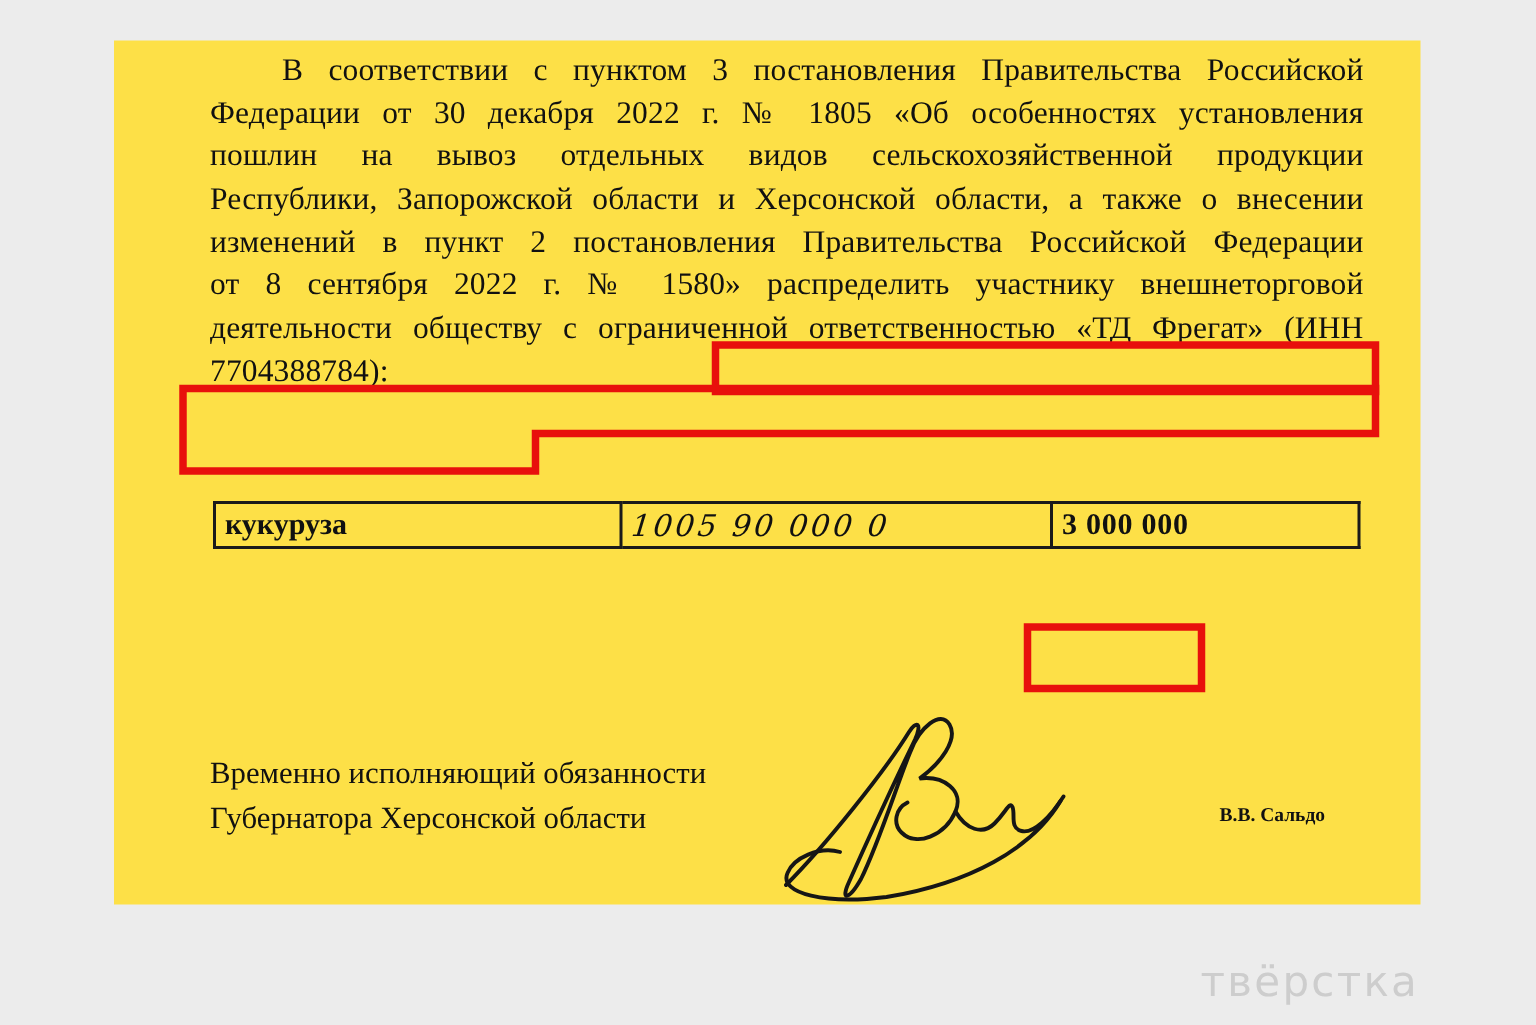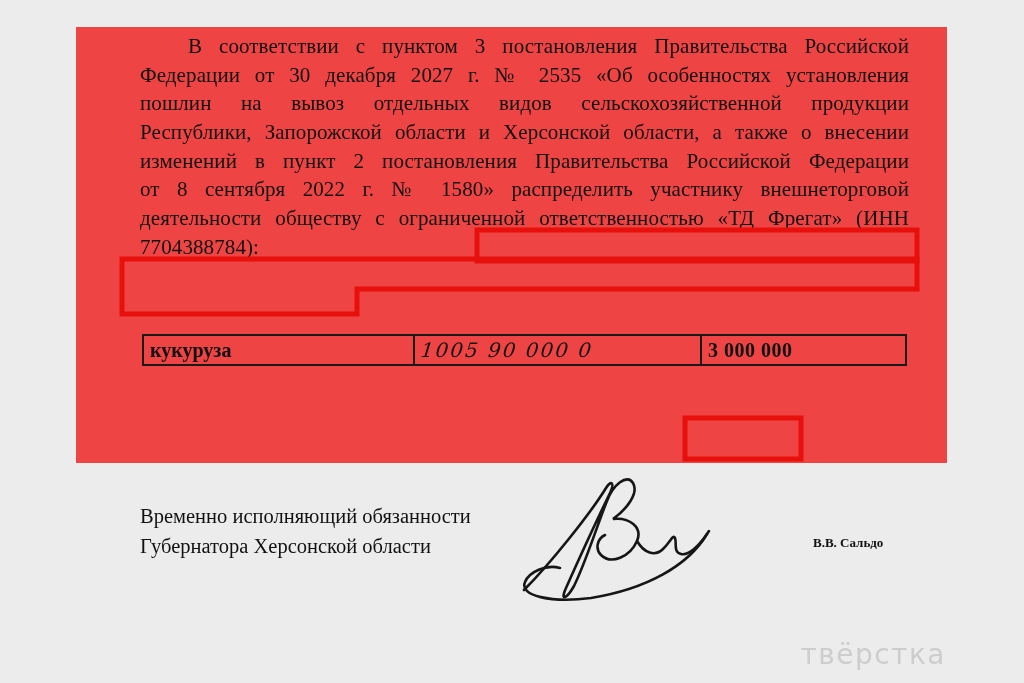--- a/index.html
+++ b/index.html
@@ -10,22 +10,22 @@
     font-family: "Liberation Serif", "DejaVu Serif", serif;
     color: #111;
     position: relative;
   }
   .stage { position: absolute; inset: 0; }
 
   
   .doc {
     position: absolute;
     left: 76px; top: 27px;
-    width: 871px; height: 436px;
-    background: #ef4444;
+    width: 871px; height: 576px;
+    background: #fde047;
   }
 
   
   .para {
     position: absolute;
     left: 64px; top: 5px;
     width: 769px;
   }
   .line {
     height: 28.7px;
@@ -124,21 +124,21 @@
 </style>
 </head>
 <body>
 
 <div class="stage">
 
   <div class="doc">
 
     <div class="para">
       <div class="line indent">В соответствии с пунктом 3 постановления Правительства Российской</div>
-      <div class="line">Федерации от 30 декабря 2027 г. № 2535 «Об особенностях установления</div>
+      <div class="line">Федерации от 30 декабря 2022 г. № 1805 «Об особенностях установления</div>
       <div class="line">пошлин на вывоз отдельных видов сельскохозяйственной продукции</div>
       <div class="line">Республики, Запорожской области и Херсонской области, а также о внесении</div>
       <div class="line">изменений в пункт 2 постановления Правительства Российской Федерации</div>
       <div class="line"><span>от 8 сентября 2022 г. № 1580»</span> <span>распределить участнику внешнеторговой</span></div>
       <div class="line">деятельности обществу с ограниченной ответственностью «ТД Фрегат» (ИНН</div>
       <div class="line noj">7704388784):</div>
     </div>
 
     <div class="goods-wrap">
       <table class="goods">

